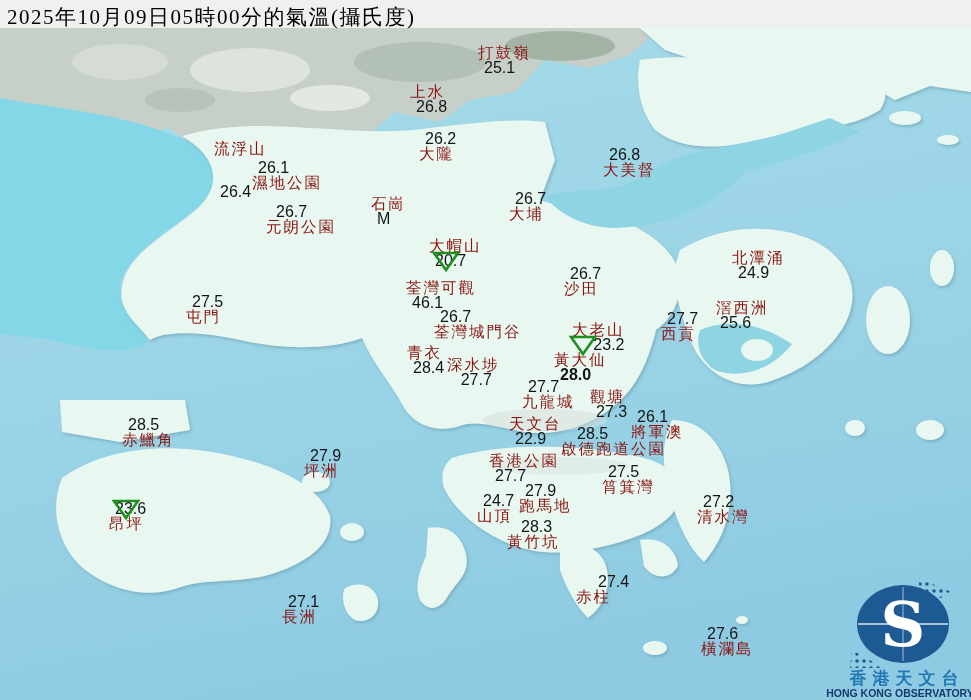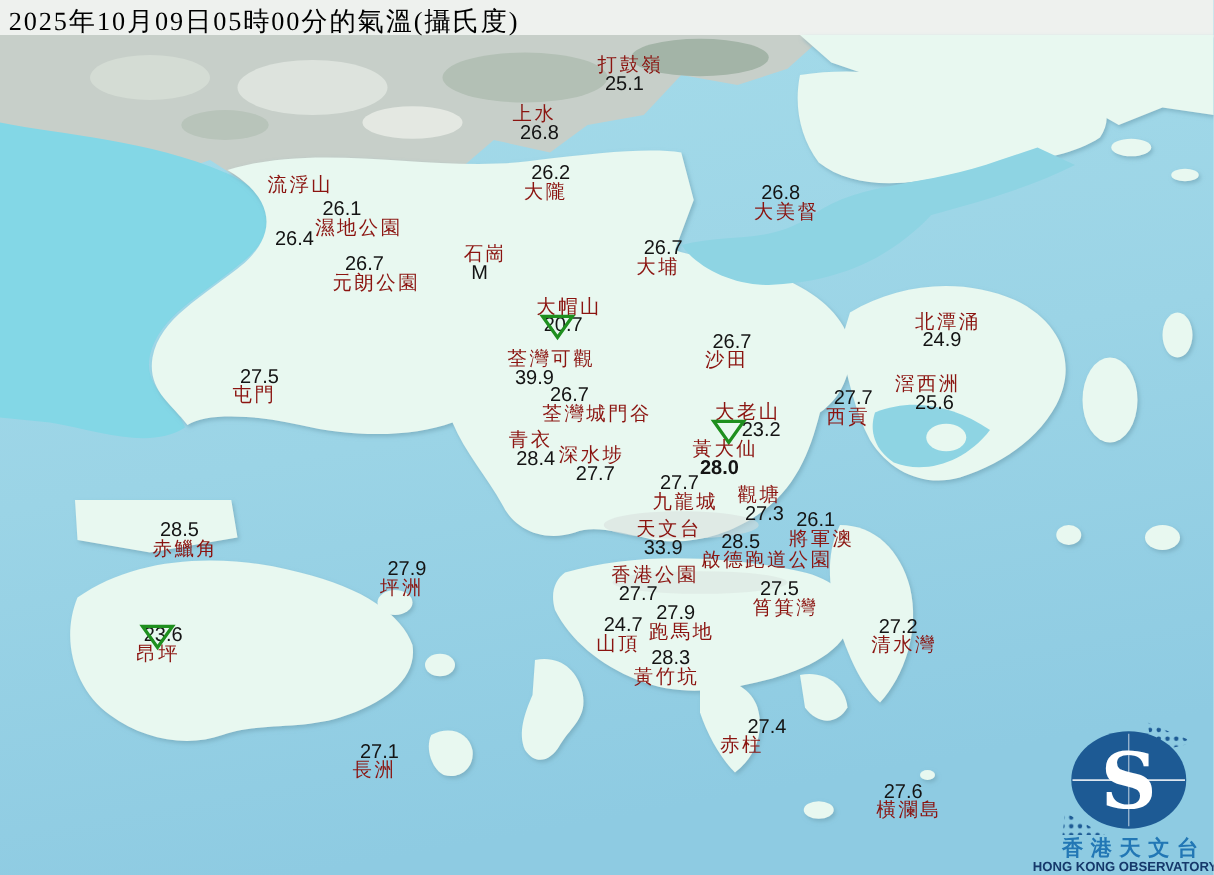--- a/index.html
+++ b/index.html
@@ -162,21 +162,21 @@
         <div class="s-value" style="margin-left: 6px;">24.9</div>
       </div>
       <div class="station" style="left: 429px; top: 238px;">
         <div class="s-name">大帽山</div>
         <div class="s-value" style="margin-left: 6px;"><svg width="30" height="24" viewBox="0 0 30 24" class="marker">
             <polygon points="3,4 27,4 15,21" fill="none" stroke="#1e8f1e" stroke-width="2.6"></polygon>
           </svg>20.7</div>
       </div>
       <div class="station" style="left: 406px; top: 280px;">
         <div class="s-name">荃灣可觀</div>
-        <div class="s-value" style="margin-left: 6px;">39.9</div>
+        <div class="s-value" style="margin-left: 6px;">46.1</div>
       </div>
       <div class="station" style="left: 564px; top: 266px;">
         <div class="s-value" style="margin-left: 6px;">26.7</div>
         <div class="s-name">沙田</div>
       </div>
       <div class="station" style="left: 186px; top: 294px;">
         <div class="s-value" style="margin-left: 6px;">27.5</div>
         <div class="s-name">屯門</div>
       </div>
       <div class="station" style="left: 434px; top: 309px;">
@@ -188,21 +188,21 @@
         <div class="s-value" style="margin-left: 0; text-align: right;"><svg width="30" height="24" viewBox="0 0 30 24" class="marker">
             <polygon points="3,4 27,4 15,21" fill="none" stroke="#1e8f1e" stroke-width="2.6"></polygon>
           </svg>23.2</div>
       </div>
       <div class="station" style="left: 661px; top: 311px;">
         <div class="s-value" style="margin-left: 6px;">27.7</div>
         <div class="s-name">西貢</div>
       </div>
       <div class="station" style="left: 716px; top: 300px;">
         <div class="s-name">滘西洲</div>
-        <div class="s-value" style="margin-left: 16px;">25.6</div>
+        <div class="s-value" style="margin-left: 4px;">25.6</div>
       </div>
       <div class="station" style="left: 407px; top: 345px;">
         <div class="s-name">青衣</div>
         <div class="s-value" style="margin-left: 6px;">28.4</div>
       </div>
       <div class="station" style="left: 447px; top: 357px; text-align: center;">
         <div class="s-name">深水埗</div>
         <div class="s-value" style="margin-left: 6px;">27.7</div>
       </div>
       <div class="station" style="left: 554px; top: 352px;">
@@ -216,21 +216,21 @@
       <div class="station" style="left: 590px; top: 389px;">
         <div class="s-name">觀塘</div>
         <div class="s-value" style="margin-left: 6px;">27.3</div>
       </div>
       <div class="station" style="left: 631px; top: 409px;">
         <div class="s-value" style="margin-left: 6px;">26.1</div>
         <div class="s-name">將軍澳</div>
       </div>
       <div class="station" style="left: 509px; top: 416px;">
         <div class="s-name">天文台</div>
-        <div class="s-value" style="margin-left: 6px;">33.9</div>
+        <div class="s-value" style="margin-left: 6px;">22.9</div>
       </div>
       <div class="station" style="left: 561px; top: 426px;">
         <div class="s-value" style="margin-left: 16px;">28.5</div>
         <div class="s-name">啟德跑道公園</div>
       </div>
       <div class="station" style="left: 122px; top: 417px;">
         <div class="s-value" style="margin-left: 6px;">28.5</div>
         <div class="s-name">赤鱲角</div>
       </div>
       <div class="station" style="left: 304px; top: 448px;">

